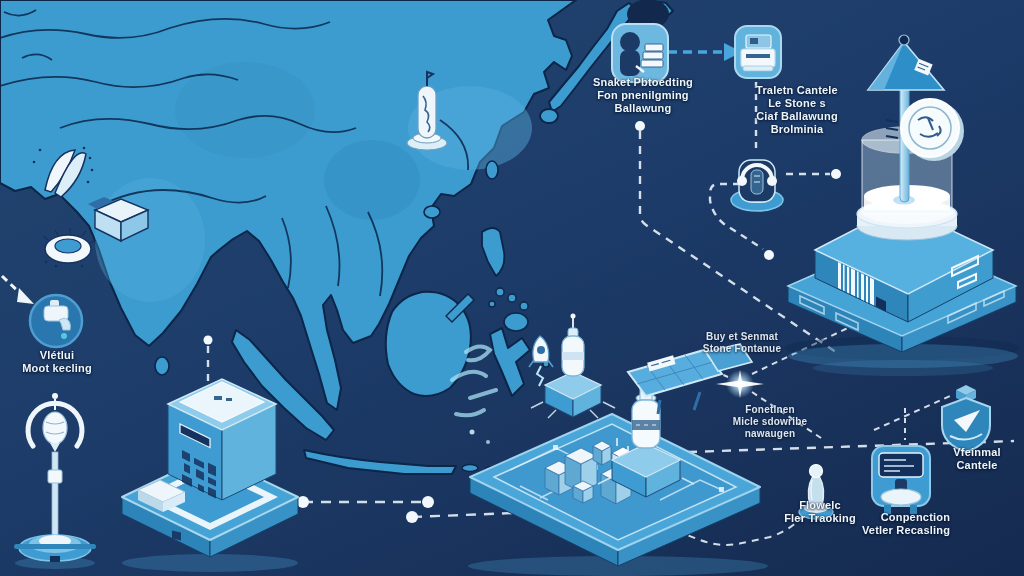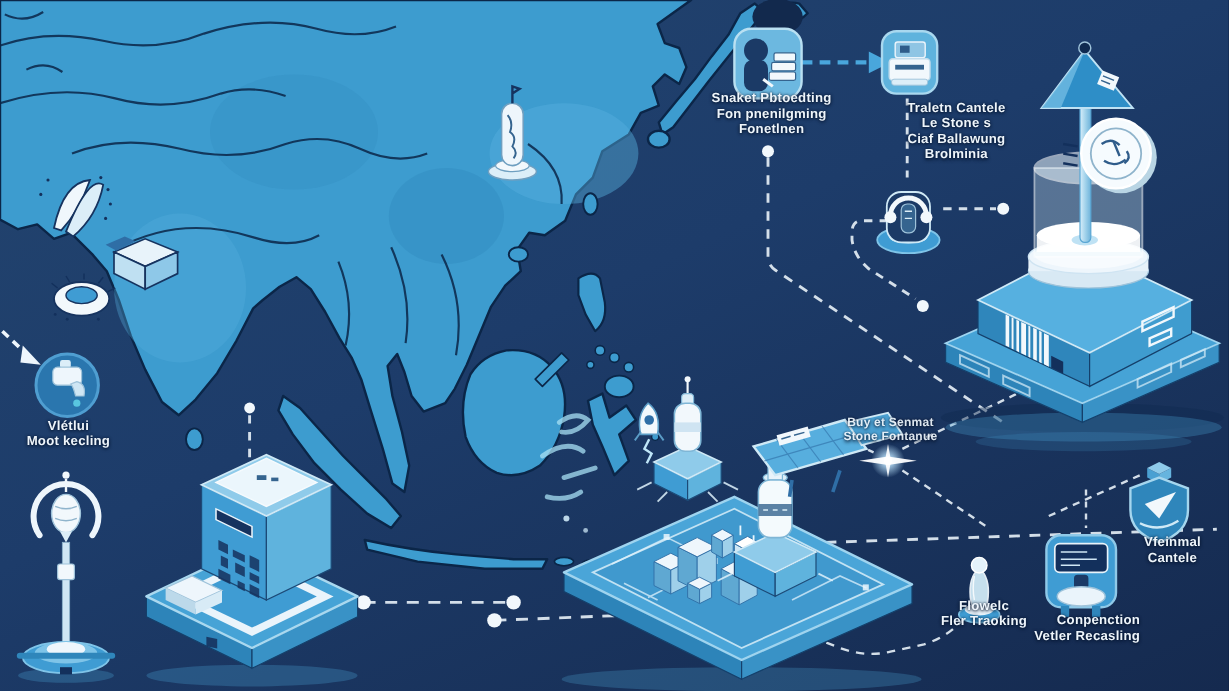--- a/index.html
+++ b/index.html
@@ -510,40 +510,45 @@
     <path d="M956,390 L966,385 L976,390 L966,395 Z" fill="#8fcbea"></path>
     <path d="M966,398 L990,407 L990,425 Q990,444 966,452 Q942,444 942,425 L942,407 Z" fill="#2f86bb" stroke="#a5d6ee" stroke-width="2"></path>
     <polygon points="954,420 980,410 966,432" fill="#f2f8fc"></polygon>
     <path d="M950,436 Q966,444 982,434" fill="none" stroke="#cfe9f6" stroke-width="2"></path>
   </g>
 </svg>
 
 <div class="lbl" style="left:643px;top:76px;">
   <div>Snaket Pbtoedting</div>
   <div>Fon pnenilgming</div>
-  <div>Fonetlnen</div>
+  <div>Ballawung</div>
 </div>
 
 <div class="lbl" style="left:797px;top:84px;">
   <div>Traletn Cantele</div>
   <div>Le Stone s</div>
   <div>Ciaf Ballawung</div>
   <div>Brolminia</div>
 </div>
 
 <div class="lbl" style="left:57px;top:349px;">
   <div>Vlétlui</div>
   <div>Moot kecling</div>
 </div>
 
-<div class="lbl sm" style="left:742px;top:331px;margin-top:16px;">
+<div class="lbl sm" style="left:742px;top:331px;">
   <div>Buy et Senmat</div>
   <div>Stone Fontanue</div>
 </div>
 
+<div class="lbl sm" style="left:770px;top:404px;">
+  <div>Fonetlnen</div>
+  <div>Micle sdowribe</div>
+  <div>nawaugen</div>
+</div>
 
 <div class="lbl" style="left:820px;top:499px;">
   <div>Flowelc</div>
   <div>Fler Traoking</div>
 </div>
 
 <div class="lbl" style="left:906px;top:511px;text-align:right;">
   <div>Conpenction</div>
   <div>Vetler Recasling</div>
 </div>

